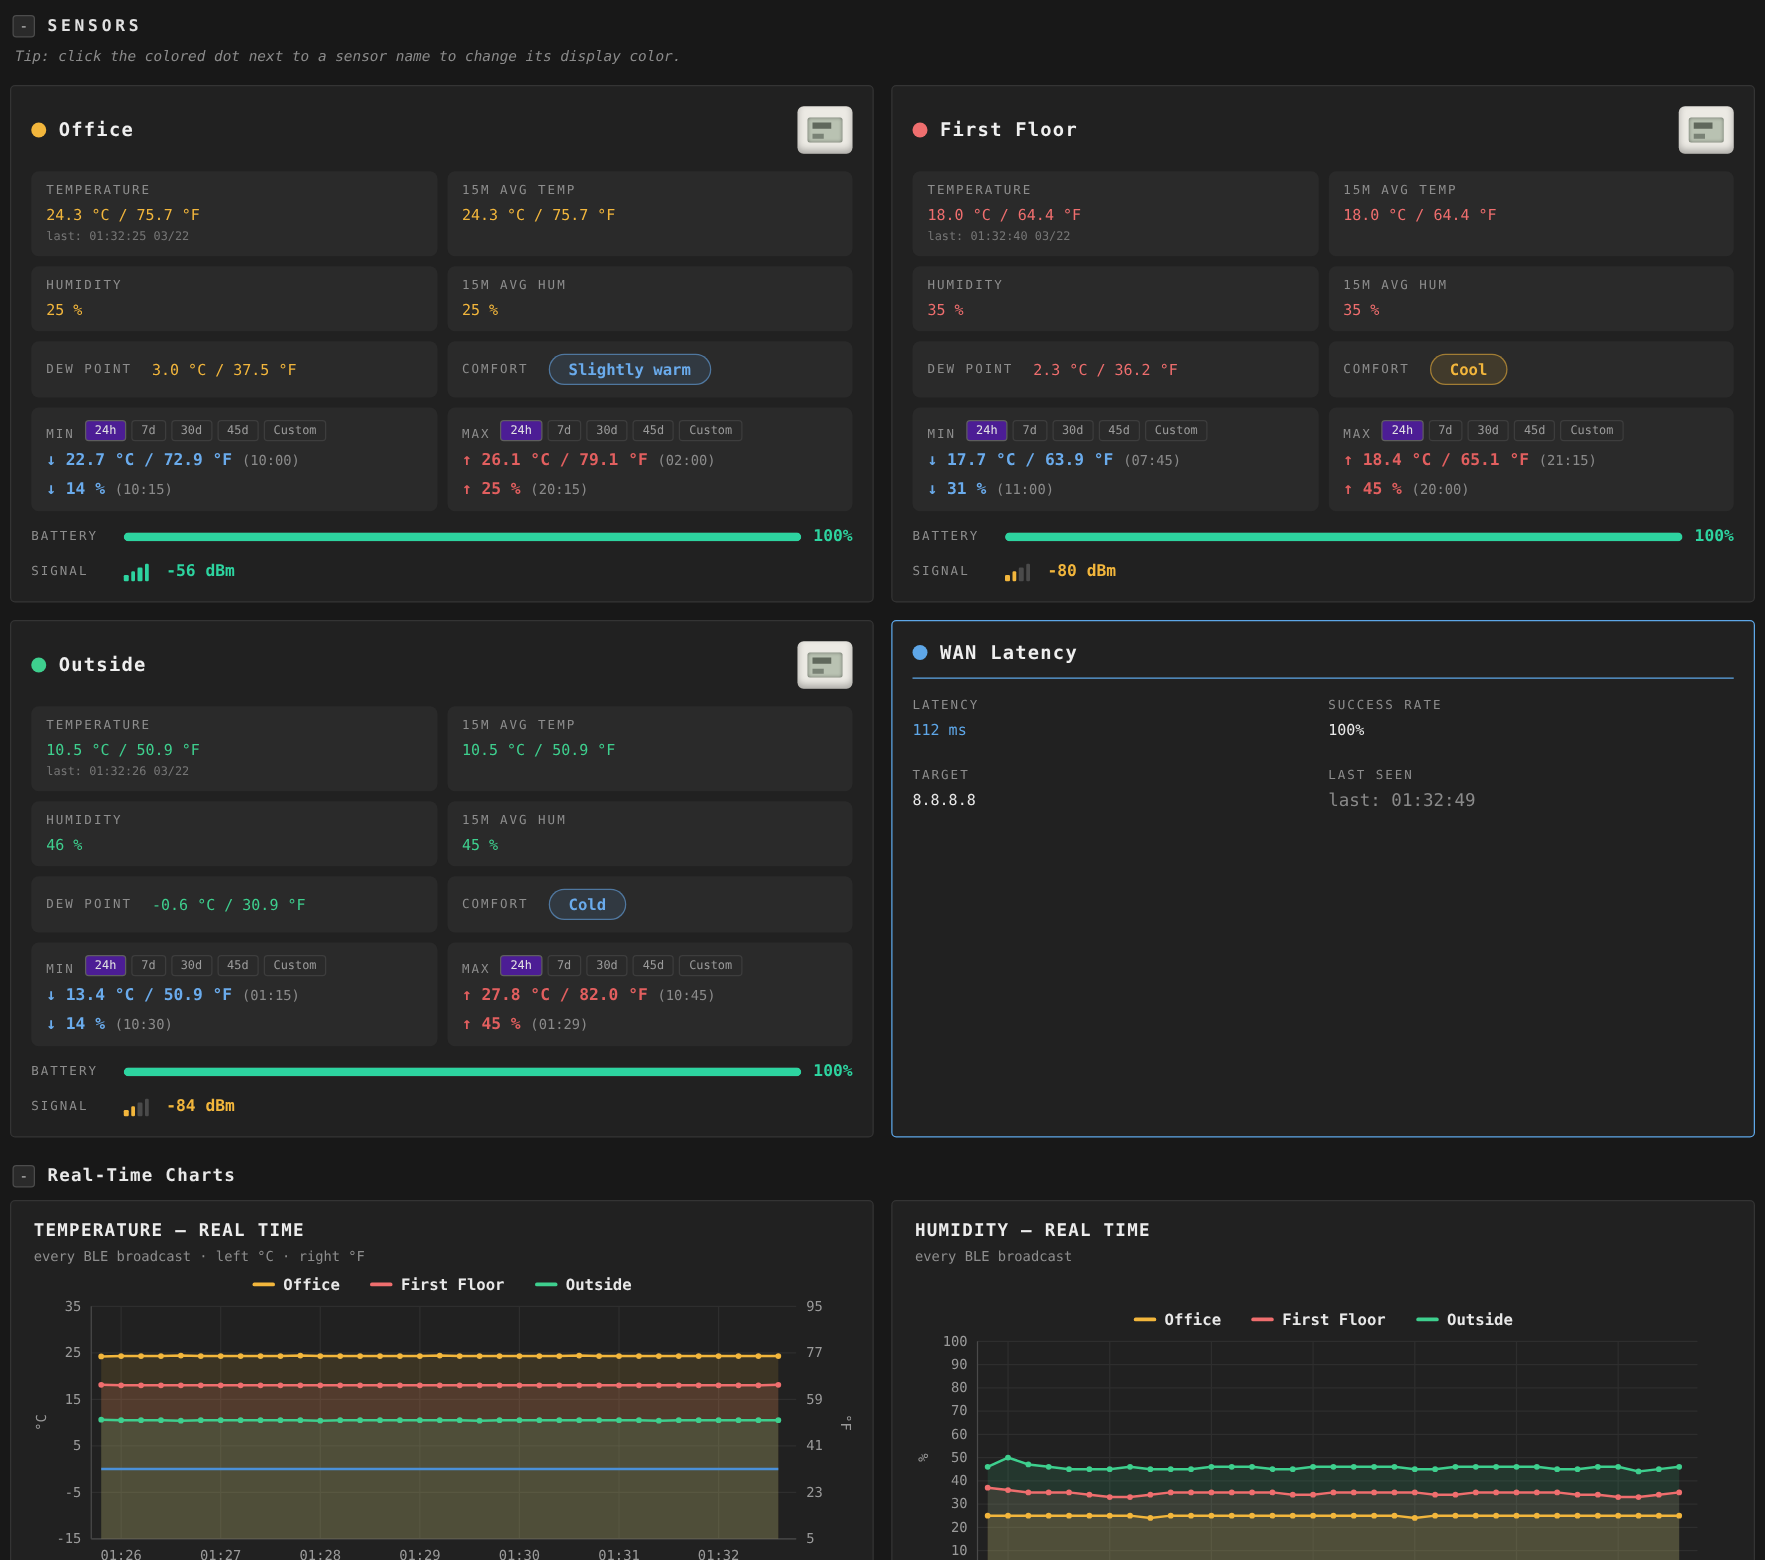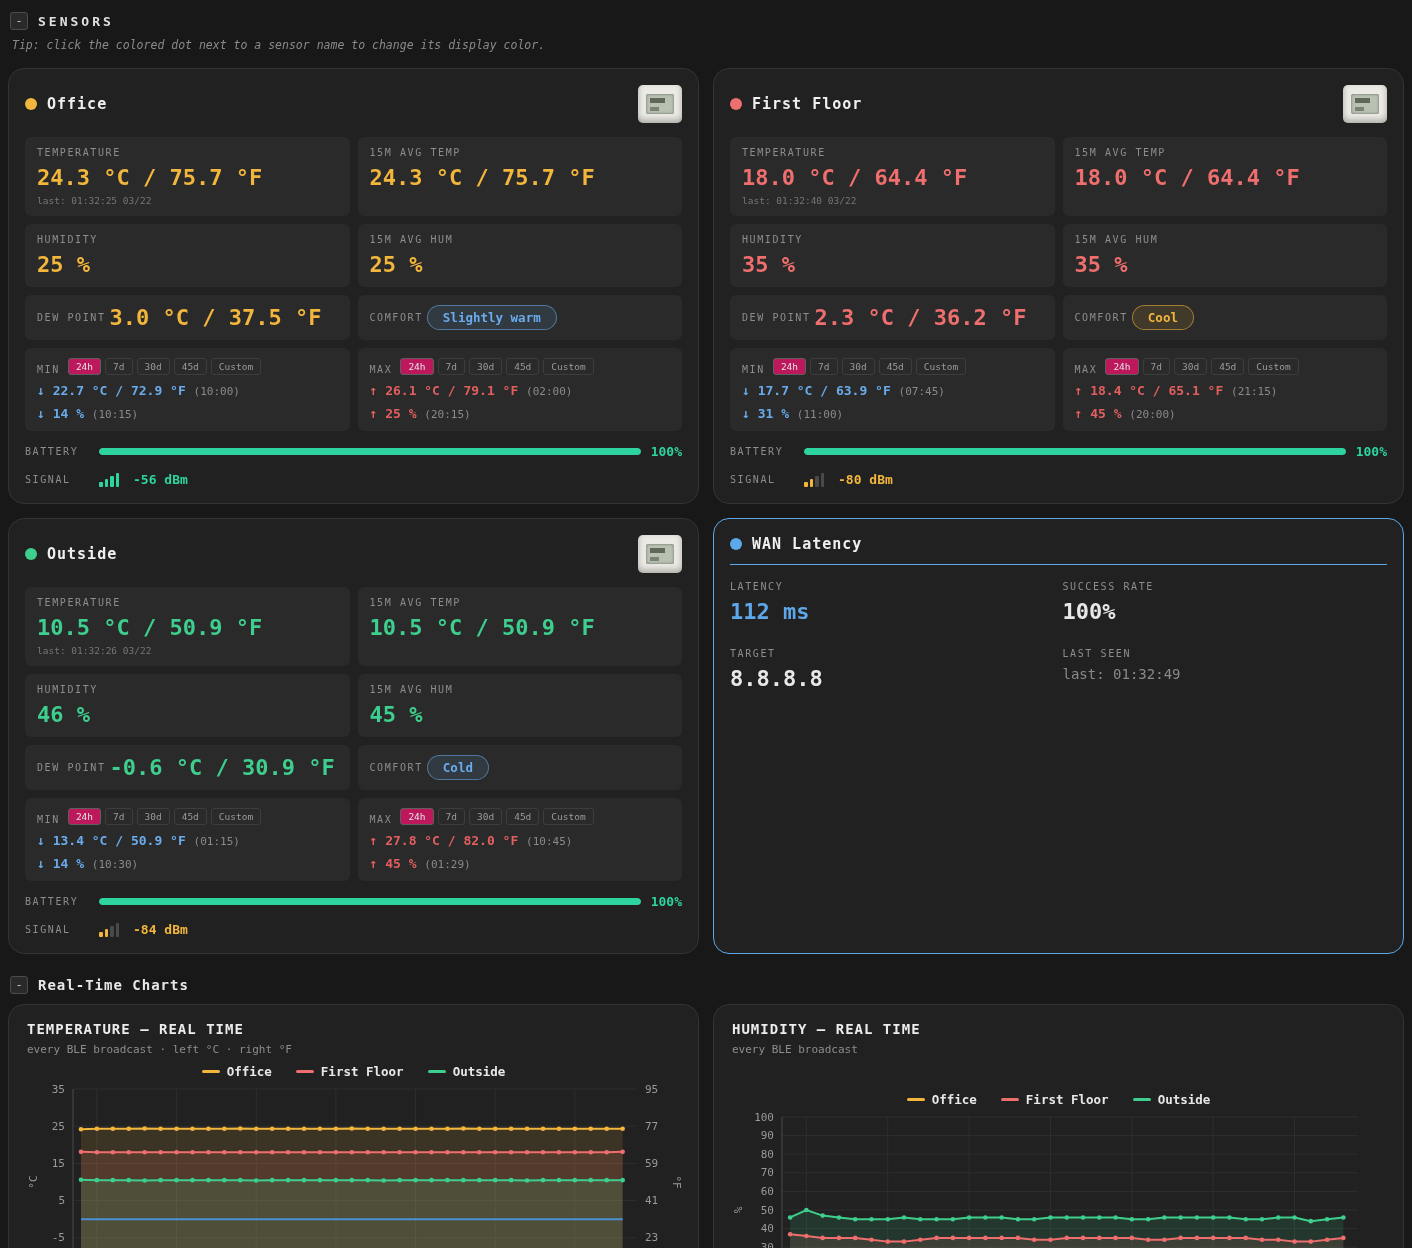--- a/index.html
+++ b/index.html
@@ -11,47 +11,47 @@
   }
   
   .section-header{display:flex;align-items:center;gap:10px;margin:4px 0 2px 2px;}
   .collapse-btn{width:18px;height:18px;background:#2a2a2a;border:1px solid #4c4c4c;color:#bdbdbd;
     border-radius:3px;font-size:12px;line-height:14px;padding:0;cursor:pointer;font-family:inherit;}
   .section-title{font-weight:bold;letter-spacing:3px;font-size:13px;color:#e0e0e0;}
   .section-title2{font-weight:bold;letter-spacing:1px;font-size:14px;color:#e8e8e8;}
   .tip-line{color:#8a8a8a;font-style:italic;font-size:11.5px;margin:8px 0 16px 4px;}
   
   .cards-grid{display:grid;grid-template-columns:1fr 1fr;gap:14px;margin-bottom:22px;}
-  .card{background:#212121;border:1px solid #343434;border-radius:16px;padding:16px;}
+  .card{background:#212121;border:1px solid #343434;border-radius:4px;padding:16px;}
   .card-header{display:flex;align-items:center;gap:10px;margin-bottom:14px;}
   .dot{width:12px;height:12px;border-radius:50%;background:var(--accent,#999);flex:0 0 auto;cursor:pointer;}
   .card-name{font-size:15px;font-weight:bold;color:#efefef;margin:0;letter-spacing:1px;}
   
   .device-img{margin-left:auto;width:44px;height:38px;background:#eceae4;border-radius:5px;
     display:flex;align-items:center;justify-content:center;box-shadow:inset 0 -3px 6px rgba(0,0,0,.28);}
   .device-lcd{width:28px;height:20px;background:#b9c2b2;border-radius:2px;
     box-shadow:inset 0 0 3px rgba(0,0,0,.45);position:relative;}
   .device-lcd::before{content:"";position:absolute;left:4px;top:4px;width:15px;height:5px;background:#3a4238;opacity:.7;}
   .device-lcd::after{content:"";position:absolute;left:4px;bottom:3px;width:9px;height:4px;background:#3a4238;opacity:.5;}
   
   .tile-grid{display:grid;grid-template-columns:1fr 1fr;gap:8px;}
   .tile{background:#2a2a2a;border-radius:6px;padding:10px 12px;}
   .tile-label{font-size:10px;letter-spacing:1.6px;color:#8d8d8d;margin-bottom:7px;}
-  .tile-value{font-size:22px;font-weight:bold;}
+  .tile-value{font-size:12px;font-weight:normal;}
   .accent{color:var(--accent,#ddd);}
   .tile-last{font-size:9.5px;color:#767676;margin-top:5px;}
-  .tile.inline{display:flex;align-items:center;gap:4px;min-height:44px;text-align:right;}
+  .tile.inline{display:flex;align-items:center;gap:16px;min-height:44px;text-align:right;}
   .tile.inline .tile-label{margin-bottom:0;}
   .pill{font-size:12.5px;font-weight:bold;padding:4px 15px;border-radius:15px;border:1px solid #555;}
   
   .mm-head{display:flex;align-items:flex-end;gap:8px;}
   .mm-head .tile-label{margin-bottom:0;}
   .range-tabs{display:inline-flex;gap:4px;}
   .range-tab{font-size:9.5px;padding:2px 7px;border:1px solid #3d3d3d;border-radius:3px;color:#9a9a9a;cursor:pointer;}
-  .range-tab.active{background:#be185d;color:#e2e2e2;border-color:#5e5e5e;}
+  .range-tab.active{background:#4c1d95;color:#e2e2e2;border-color:#5e5e5e;}
   .mm-row{font-size:13px;font-weight:bold;margin-top:8px;}
   .min-val{color:var(--min,#6aabec);}
   .max-val{color:var(--max,#e25f5f);}
   .mm-time{color:#8a8a8a;font-size:11px;font-weight:normal;}
   
   .meter-row{display:flex;align-items:center;gap:10px;margin-top:13px;}
   .meter-label{font-size:10px;letter-spacing:1.6px;color:#8d8d8d;width:64px;flex:0 0 auto;}
   .battery-track{flex:1;height:7px;background:#3a3a3a;border-radius:4px;overflow:hidden;}
   .battery-fill{height:100%;background:var(--battery,#2dd4a0);border-radius:4px;}
   .battery-pct{color:var(--battery,#2dd4a0);font-weight:bold;font-size:13px;}

